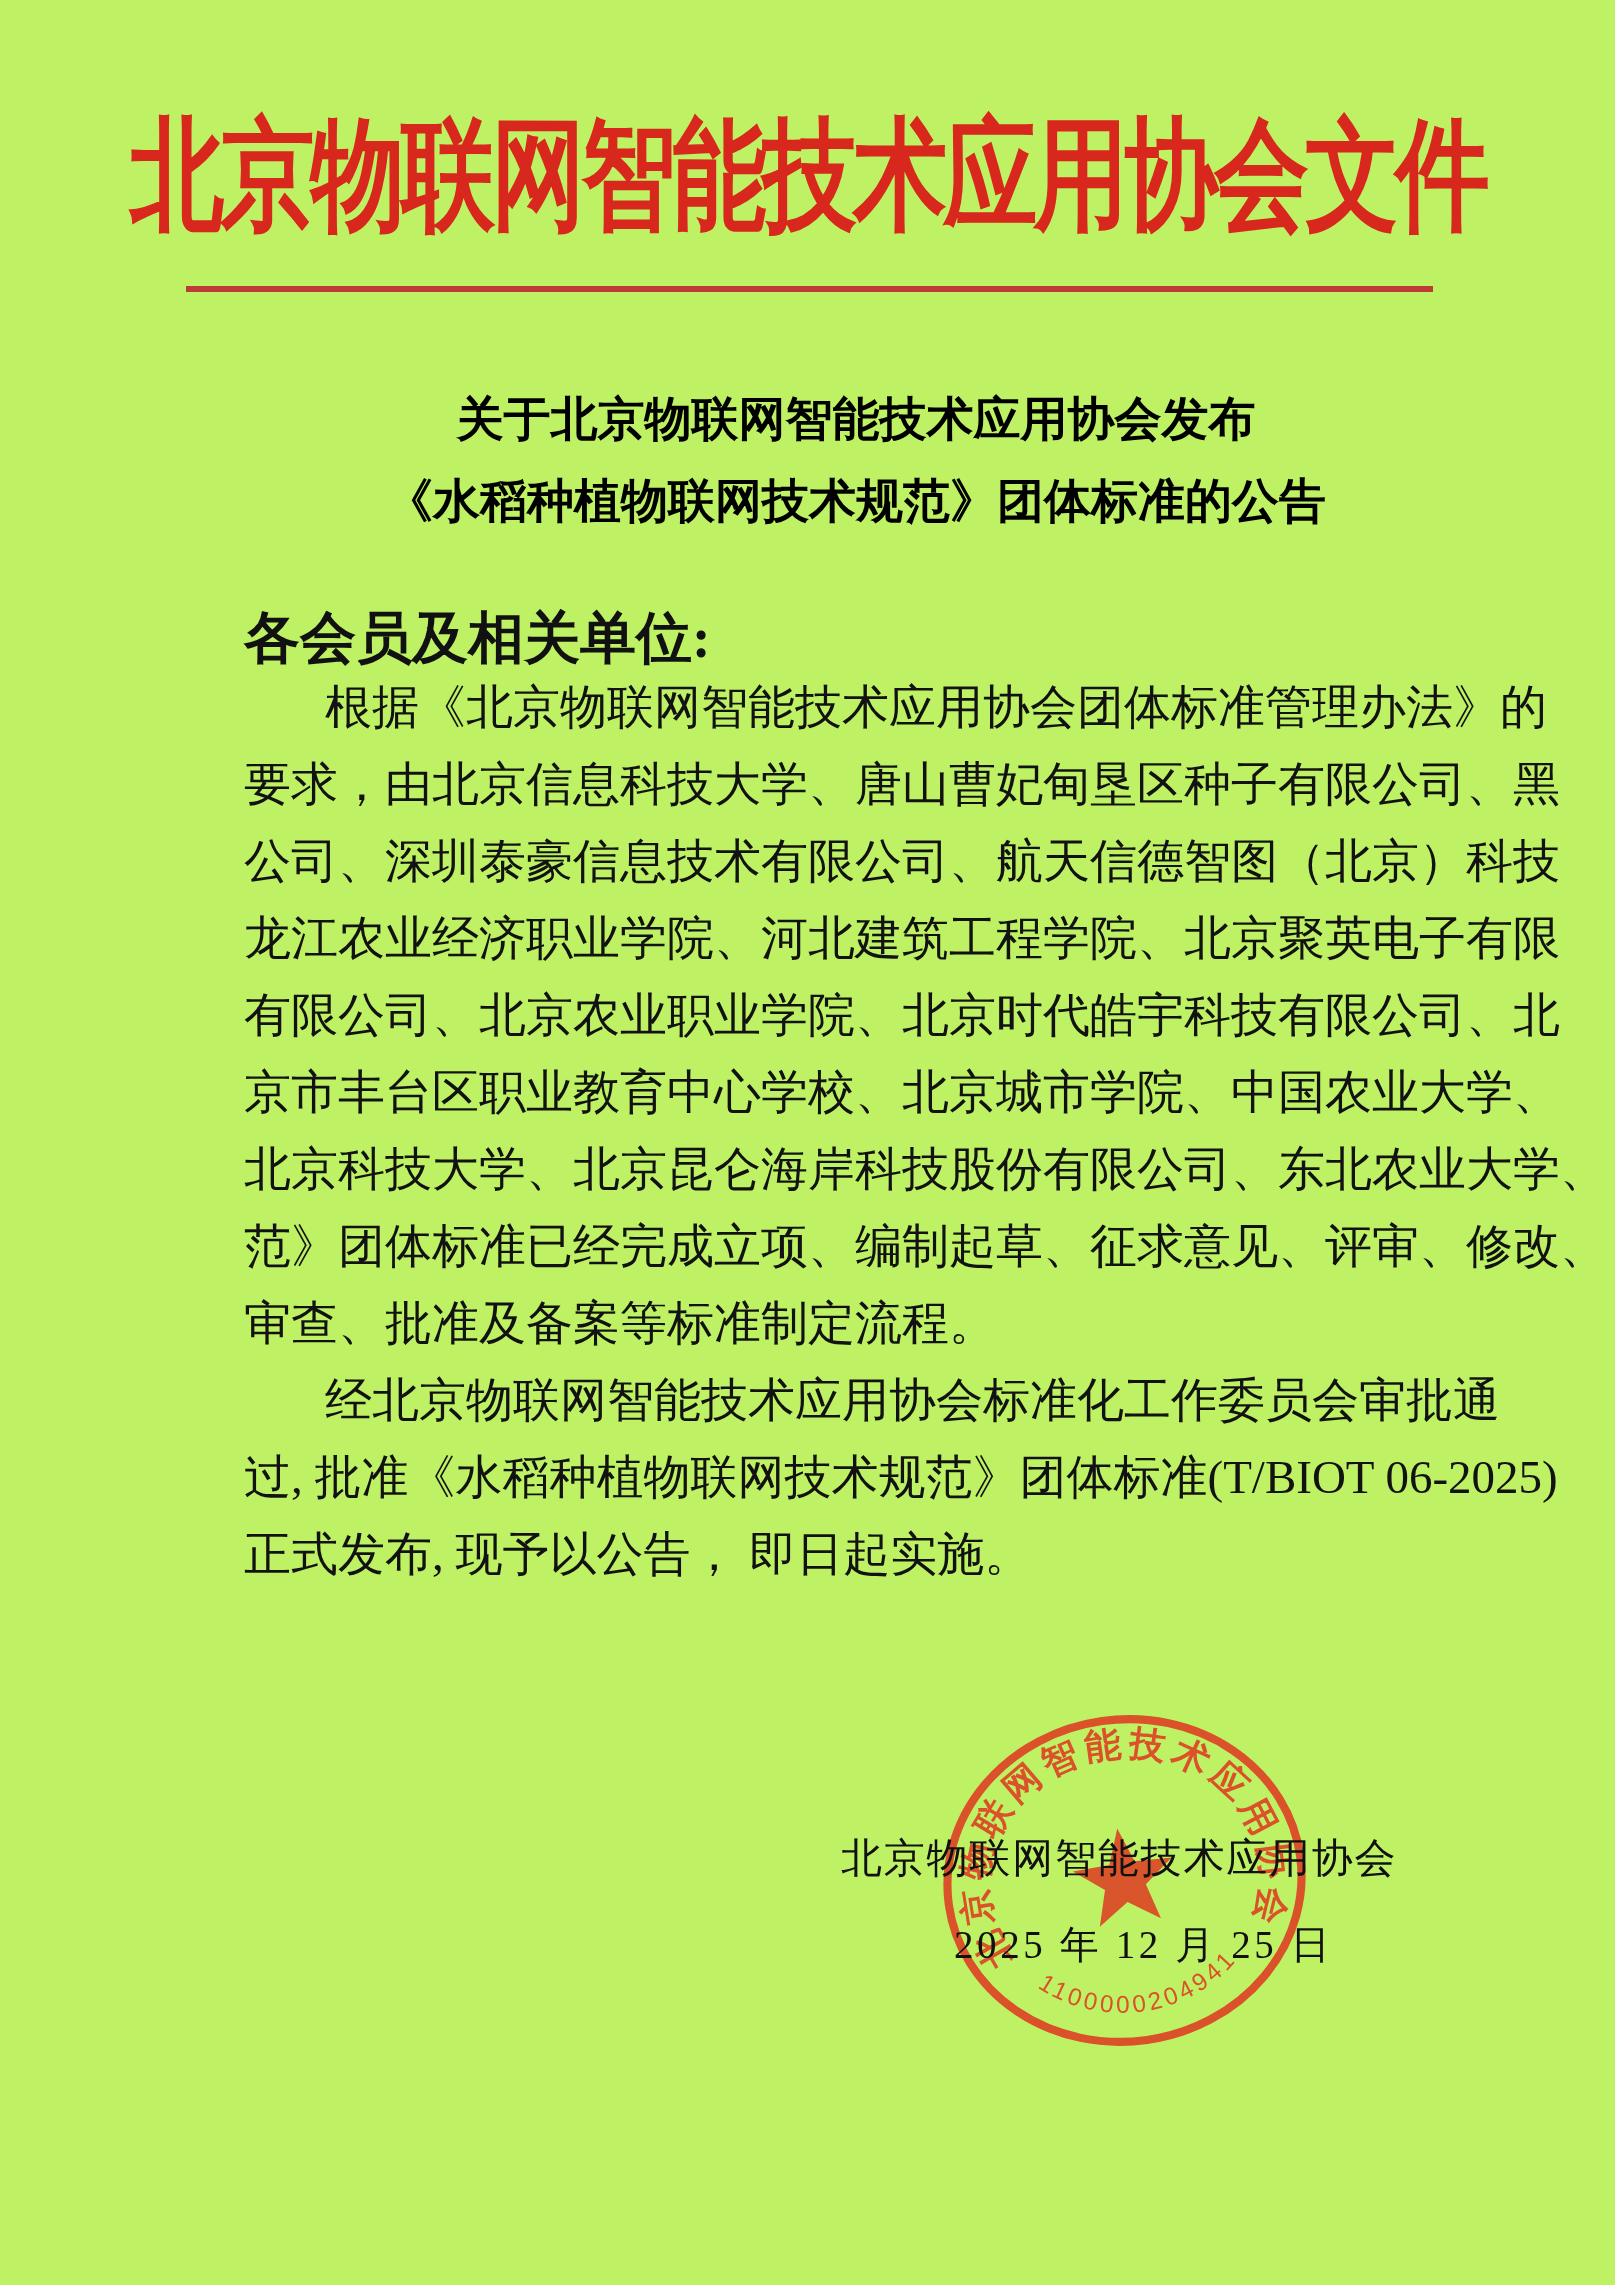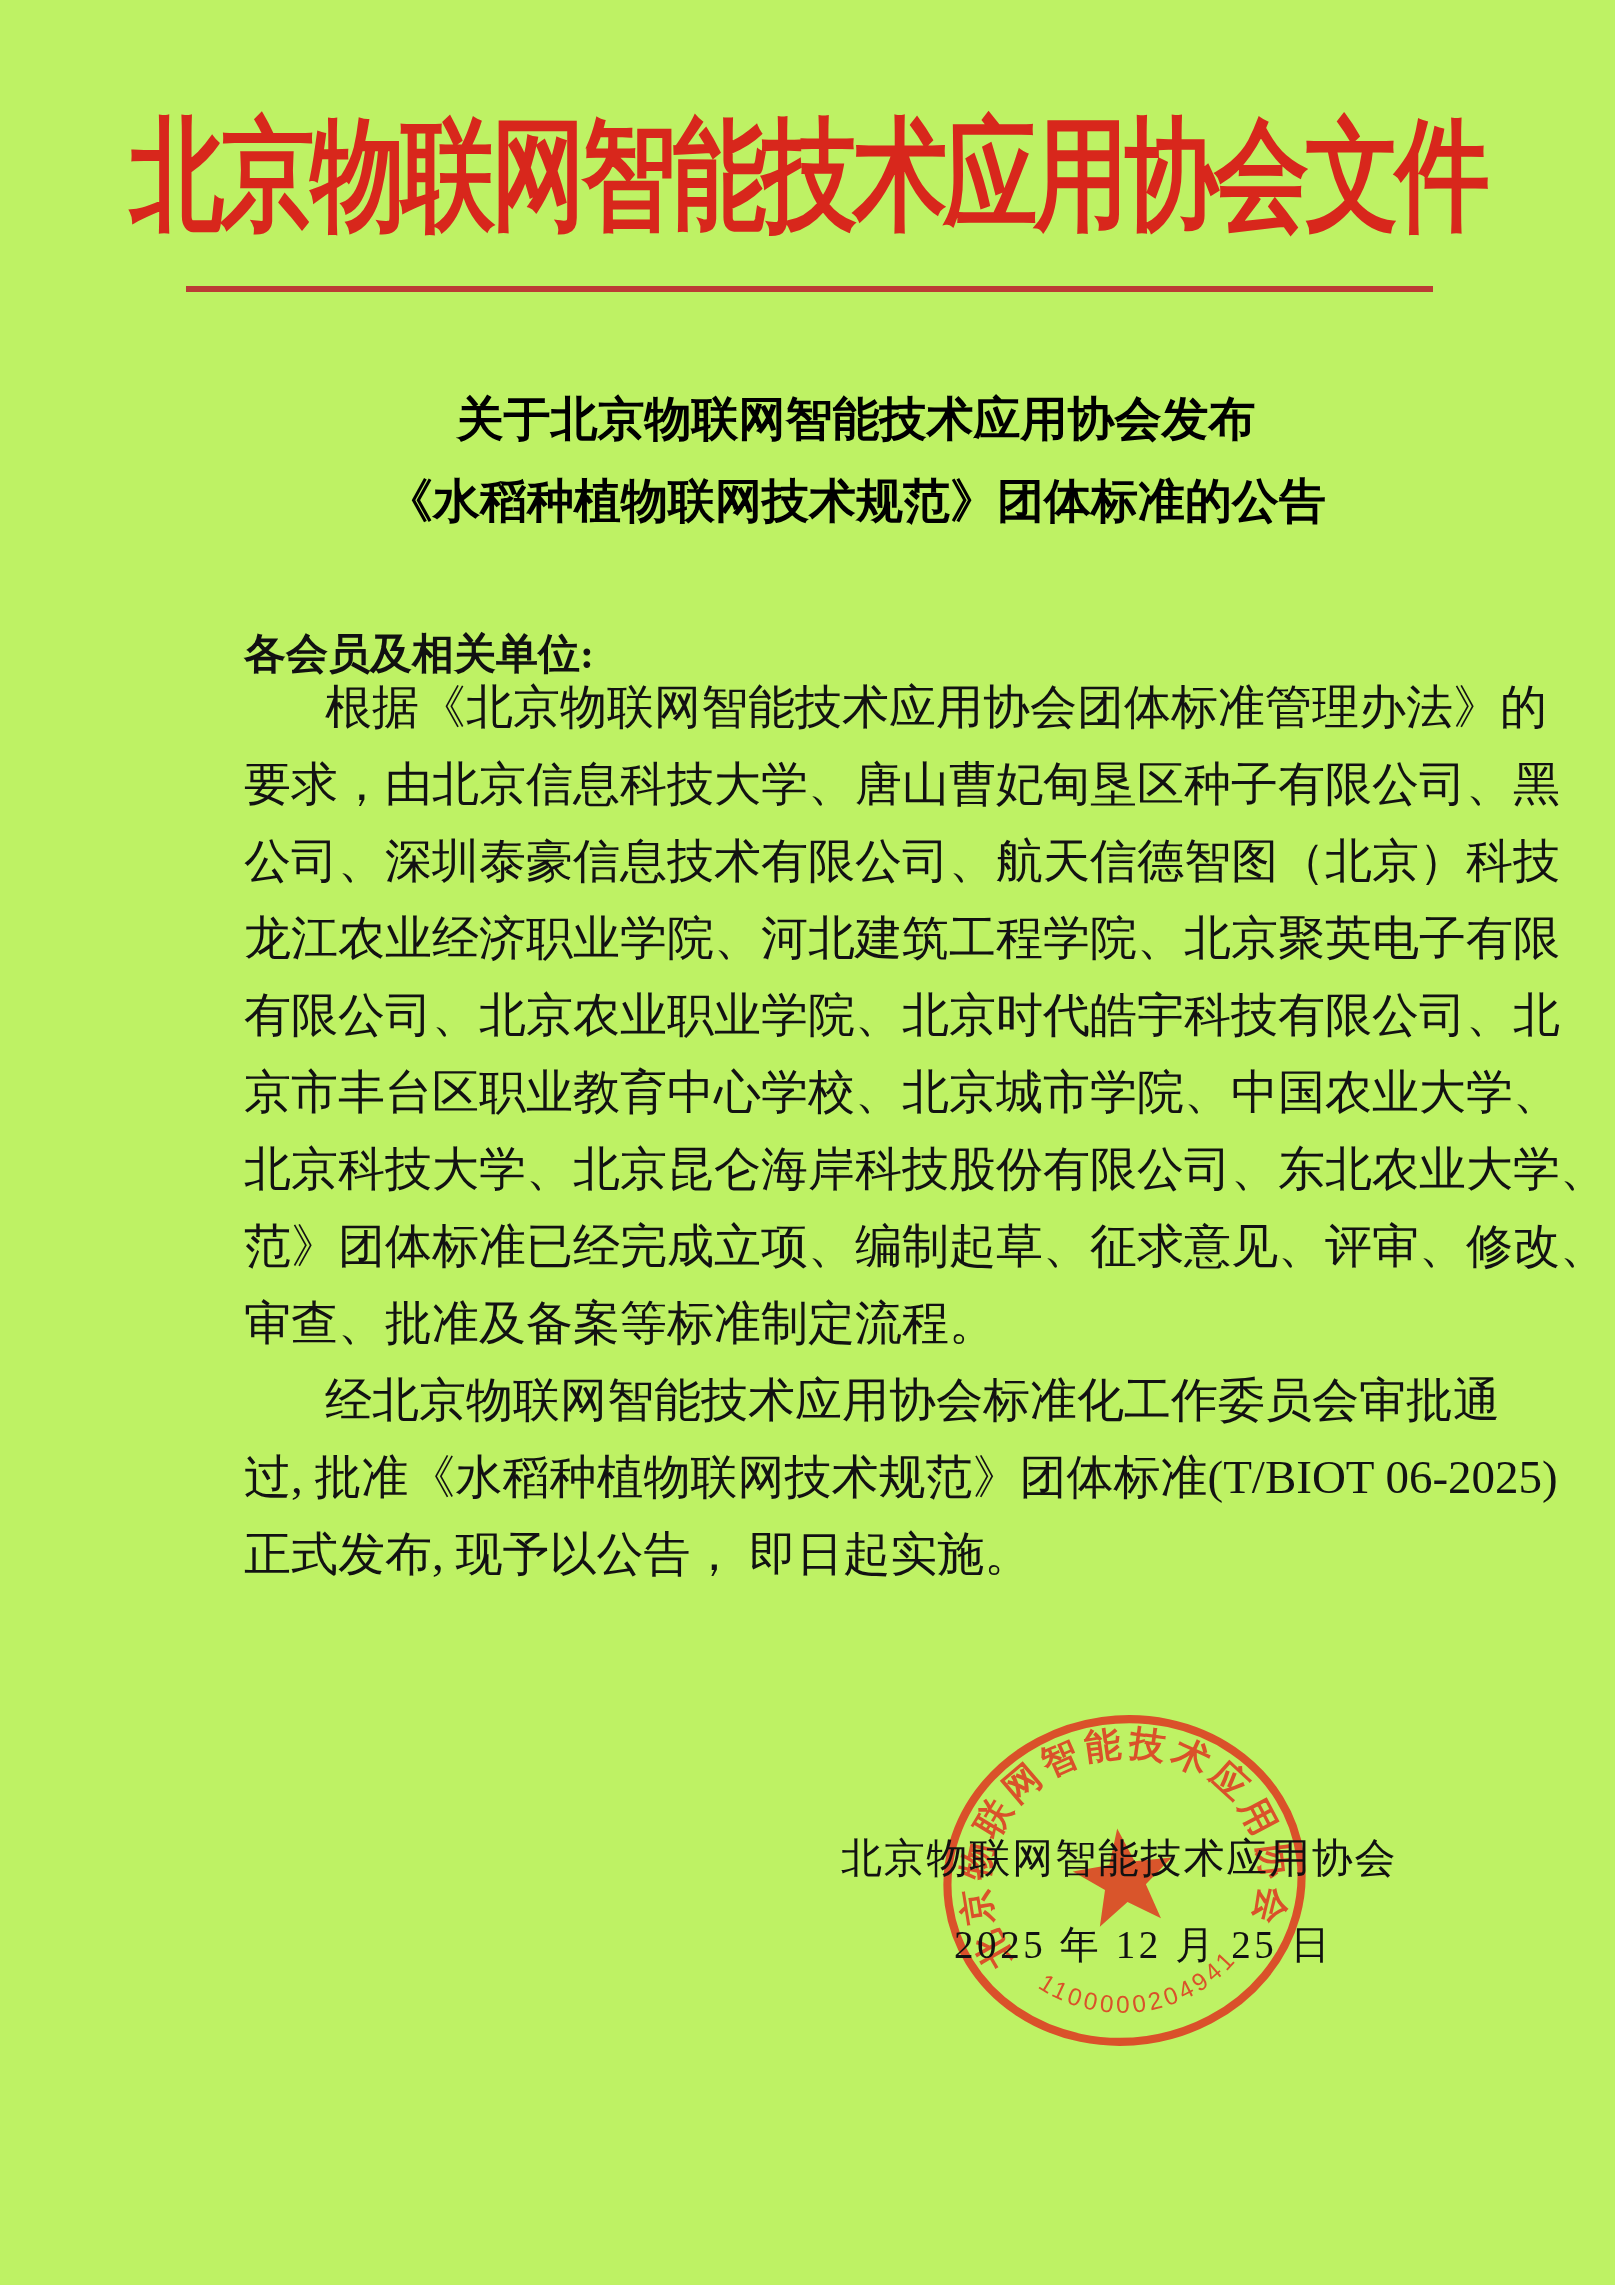--- a/index.html
+++ b/index.html
@@ -29,22 +29,22 @@
   
   .doc-title{
     position:absolute;top:378px;left:0;width:100%;
     text-align:center;color:#000;
     font-weight:700;font-size:47px;line-height:82px;
     white-space:nowrap;
     margin-left:48px;
   }
   
   .salutation{
-    position:absolute;top:626px;left:244px;
-    font-size:42px;font-weight:700;color:#111;
+    position:absolute;top:601px;left:244px;
+    font-size:56px;font-weight:700;color:#111;
     white-space:nowrap;
   }
   
   .body-block{
     position:absolute;top:669px;left:244px;width:1124px;
     color:#121212;
   }
   .bline{
     height:77px;line-height:77px;font-size:47px;
     white-space:nowrap;text-align:left;

